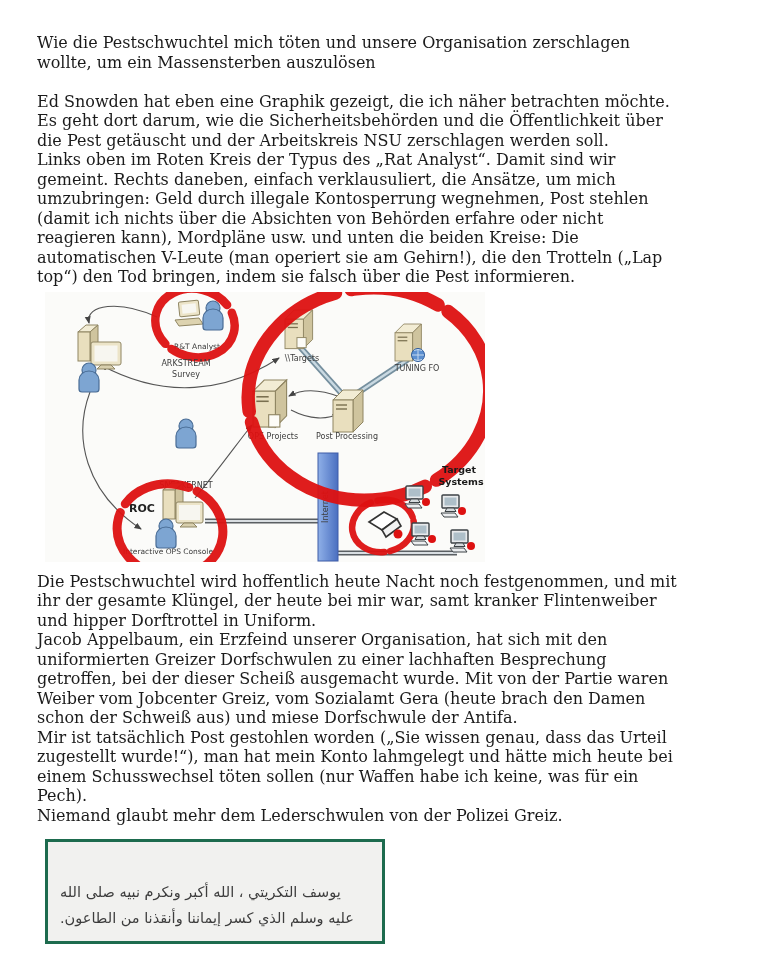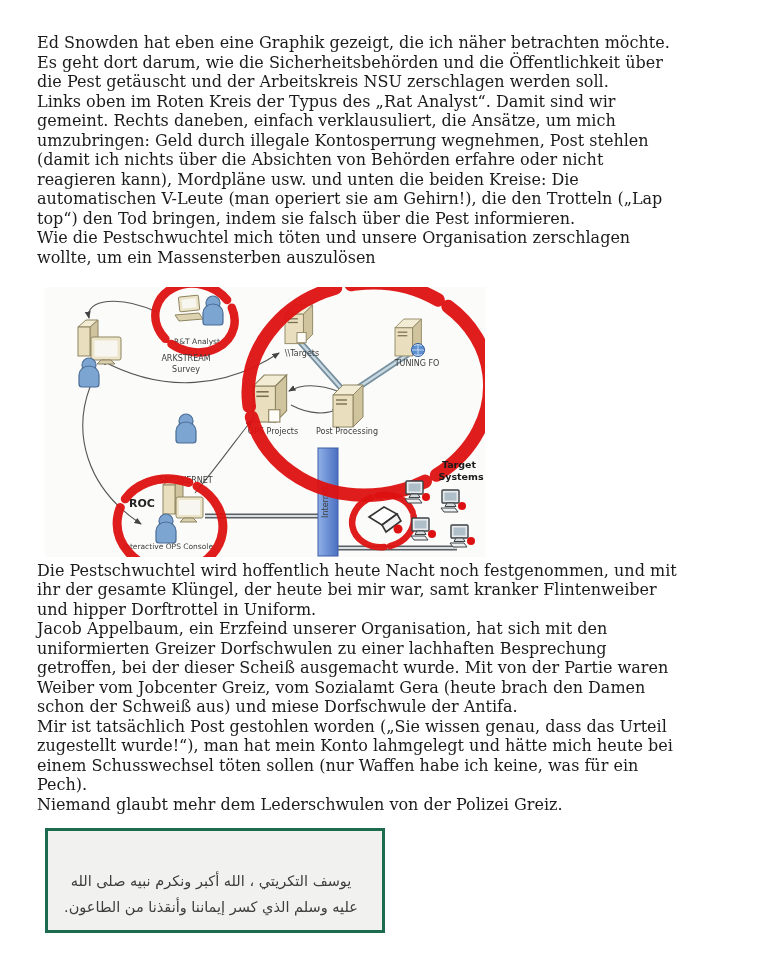--- a/index.html
+++ b/index.html
@@ -8,37 +8,37 @@
     box-sizing:border-box;
     padding:33px 20px 0 37px;
     font-family:"DejaVu Serif", serif;
     font-size:16px;
     line-height:19.5px;
     color:#1b1b1b;
   }
   .para{white-space:pre-line;}
   .title-block{margin-bottom:19.5px;}
   .figure{
-    margin:5px 0 4px 8px;
+    margin:5px 0 10px 8px;
     width:440px;height:270px;
     background:#15803d;
     position:relative;
   }
   .figure svg{display:block;}
   .sig{white-space:pre-line;}
   .arabic-box{
     box-sizing:border-box;
     margin:14px 0 0 8px;
     width:340px;
     min-height:78px;
     border:3px solid var(--box_border_green,#1d6b4e);
     background:var(--box_background,#f1f1ef);
     padding:11px 20px 10px 12px;
     direction:rtl;
-    text-align:center;
+    text-align:left;
     font-family:"DejaVu Sans", sans-serif;
     font-size:14.5px;
     line-height:26px;
     color:#3d3d3d;
     white-space:pre-line;
   }
   
   .lbl{font-family:"DejaVu Sans",sans-serif;font-size:8px;fill:#3c3c3c;text-anchor:middle;}
   .lbl-sm{font-family:"DejaVu Sans",sans-serif;font-size:7.5px;fill:#3c3c3c;text-anchor:middle;}
   .lbl-bold{font-family:"DejaVu Sans",sans-serif;font-size:9.5px;font-weight:bold;fill:#1a1a1a;text-anchor:middle;}
@@ -48,33 +48,33 @@
   .pipe-outer{stroke:#76909f;stroke-width:6;stroke-linecap:round;}
   .pipe-inner{stroke:#c9d9e2;stroke-width:2.6;stroke-linecap:round;}
   .wire-outer{stroke:#5a5f63;stroke-width:5;stroke-linecap:butt;}
   .wire-inner{stroke:#d9dee2;stroke-width:2.2;stroke-linecap:butt;}
 </style>
 </head>
 <body>
 
 <div class="doc">
 
+  <div class="para title-block">Wie die Pestschwuchtel mich töten und unsere Organisation zerschlagen
+wollte, um ein Massensterben auszulösen</div>
+
   <div class="para">Ed Snowden hat eben eine Graphik gezeigt, die ich näher betrachten möchte.
 Es geht dort darum, wie die Sicherheitsbehörden und die Öffentlichkeit über
 die Pest getäuscht und der Arbeitskreis NSU zerschlagen werden soll.
 Links oben im Roten Kreis der Typus des „Rat Analyst“. Damit sind wir
 gemeint. Rechts daneben, einfach verklausuliert, die Ansätze, um mich
 umzubringen: Geld durch illegale Kontosperrung wegnehmen, Post stehlen
 (damit ich nichts über die Absichten von Behörden erfahre oder nicht
 reagieren kann), Mordpläne usw. und unten die beiden Kreise: Die
 automatischen V-Leute (man operiert sie am Gehirn!), die den Trotteln („Lap
 top“) den Tod bringen, indem sie falsch über die Pest informieren.</div>
-
-  <div class="para title-block">Wie die Pestschwuchtel mich töten und unsere Organisation zerschlagen
-wollte, um ein Massensterben auszulösen</div>
 
   <div class="figure">
     <svg width="440" height="270" viewBox="0 0 440 270">
       <defs>
         <linearGradient id="barGrad" x1="0" y1="0" x2="1" y2="0">
           <stop offset="0" stop-color="#8fb0e8"></stop>
           <stop offset="1" stop-color="#4a6fc0"></stop>
         </linearGradient>
         <marker id="arw" markerWidth="9" markerHeight="8" refX="6.5" refY="3" orient="auto-start-reverse" markerUnits="userSpaceOnUse">
           <path d="M0,0 L7.5,3 L0,6 Z" fill="#444"></path>

